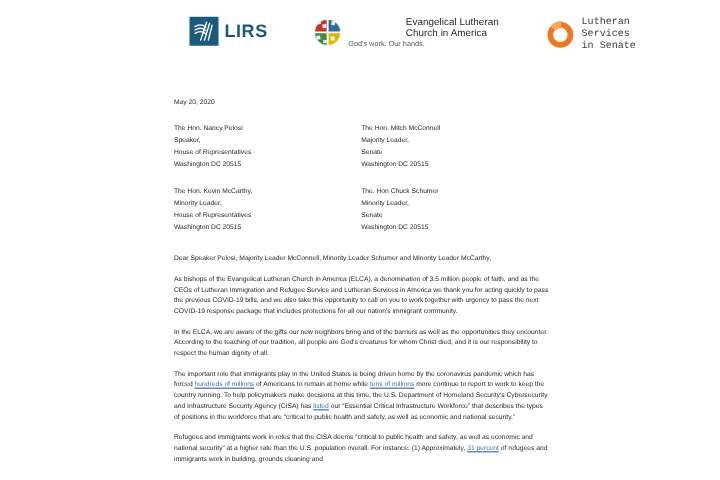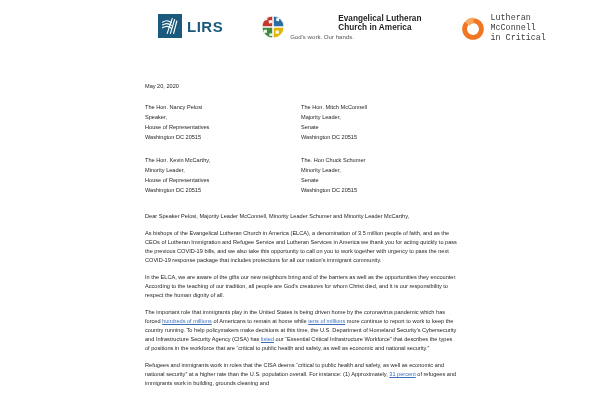--- a/index.html
+++ b/index.html
@@ -61,21 +61,21 @@
   .elca-mark {
     width: 24px;
     height: 24px;
     flex: none;
   }
   .elca-text {
     line-height: 1.12;
   }
   .elca-l1, .elca-l2 {
     font-size: 8.2px;
-    font-weight: bold;
+    font-weight: normal;
     color: #1f1f1f;
     letter-spacing: 0.05px;
     white-space: nowrap;
     padding-left: 48px;
   }
   .elca-tag {
     font-size: 6.1px;
     color: #555555;
     margin-top: 1.5px;
     white-space: nowrap;
@@ -211,22 +211,22 @@
       <span class="lsa-mark">
         <svg width="26" height="26" viewBox="0 0 26 26" aria-hidden="true">
           <path d="M13 2.2 A10.8 10.8 0 1 0 23.8 13 A10.8 10.8 0 0 0 13 2.2 Z
                    M13 7.0 A6 6 0 1 1 7 13 A6 6 0 0 1 13 7.0 Z" fill="#ef7622" fill-rule="evenodd"></path>
           <path d="M13 1.4 L13 7.6 A5.6 5.6 0 0 0 9.1 9.4 L4.6 5.0 A11.8 11.8 0 0 1 13 1.4 Z" fill="#ffffff"></path>
           <path d="M13.6 1.6 A11.4 11.4 0 0 0 5.2 5.4 L9.4 9.6 A5.6 5.6 0 0 1 13.6 7.4 Z" fill="#f7a85c"></path>
         </svg>
       </span>
       <span class="lsa-text">
         <div>Lutheran</div>
-        <div>McConnell</div>
-        <div>in Critical</div>
+        <div>Services</div>
+        <div>in Senate</div>
       </span>
     </div>
 
   </div>
 
   <div class="letter">
 
     <div class="date">May 20, 2020</div>
 
     <div class="addr-grid first">

